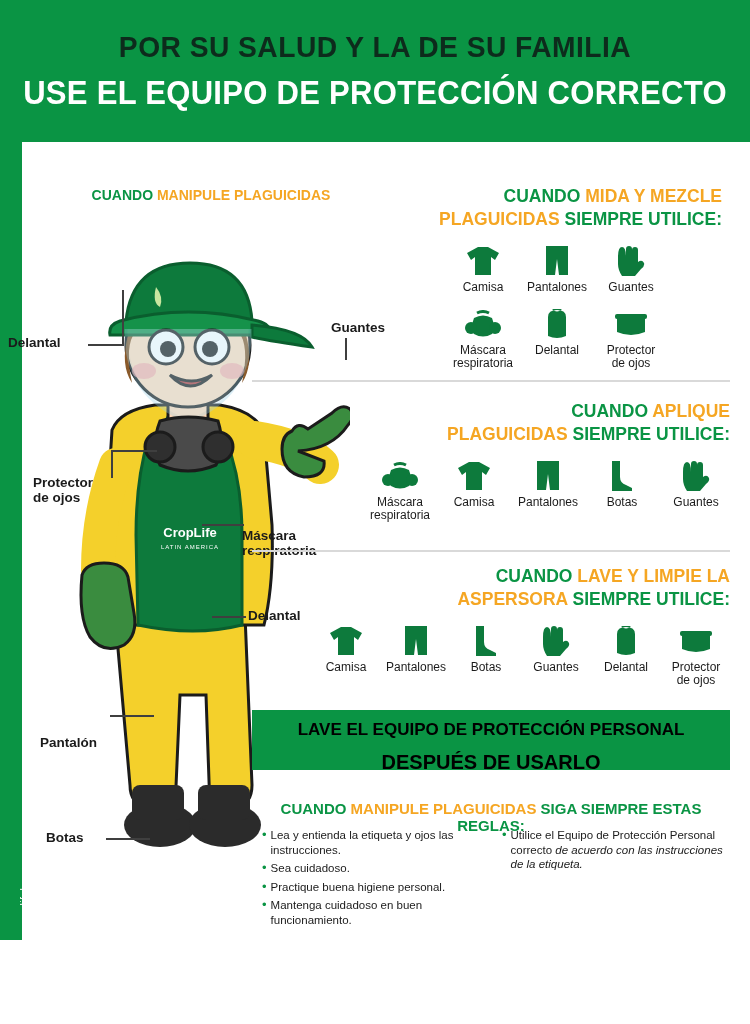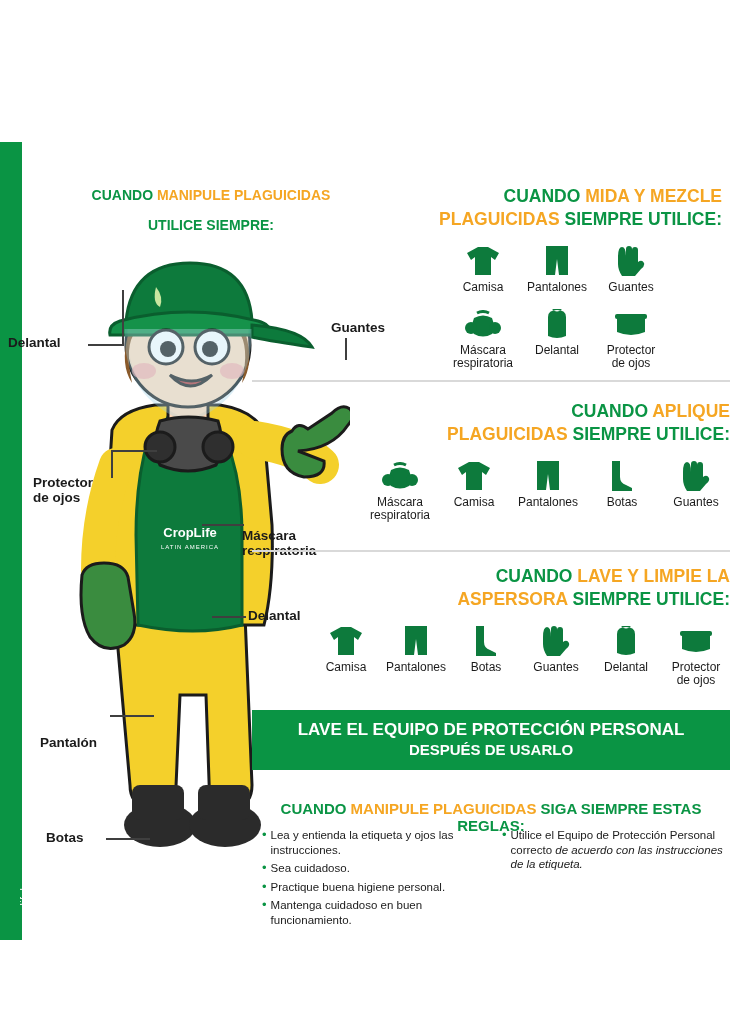--- a/index.html
+++ b/index.html
@@ -104,26 +104,26 @@
     margin-bottom: 4px;
   }
   .divider { position: absolute; height: 2px; background: #d9d9d9; }
 
   
   .band {
     position: absolute;
     left: 252px; top: 710px;
     width: 478px; height: 60px;
     background: #0a9444;
-    color: #ffffff;
+    color: #000000;
     text-align: center;
     padding-top: 10px;
   }
   .band-l1 { font-size: 17px; font-weight: bold; text-transform: uppercase; }
-  .band-l2 { font-size: 15px; font-weight: bold; text-transform: uppercase; margin-top: 1px; }
+  .band-l2 { font-size: 20px; font-weight: bold; text-transform: uppercase; margin-top: 11px; }
 
   
   .rules-title {
     position: absolute;
     left: 252px; top: 800px;
     width: 478px;
     text-align: center;
     font-size: 15px;
     font-weight: bold;
     color: #0a9444;
@@ -172,28 +172,31 @@
     text-align: center;
   }
 
   svg { display: block; }
 </style>
 </head>
 <body>
 
 <div class="page">
 
+  <div class="header">
+    <div class="header-line1">POR SU SALUD Y LA DE SU FAMILIA</div>
+    <div class="header-line2">USE EL EQUIPO DE PROTECCIÓN CORRECTO</div>
+  </div>
 
   <div class="left-bar">
     <div class="url-vert">www.croplifela.org</div>
   </div>
 
   <div class="left-head">
     <span class="hl-green">CUANDO </span><span class="hl-amber">MANIPULE PLAGUICIDAS</span><br>
-    <span class="hl-green">UTILICE SIEMPRE:</span>
   </div>
 
   <div class="char-wrap">
     <svg width="330" height="680" viewBox="0 0 330 680">
 
       <path d="M95 390 L225 390 L232 560 Q232 580 215 582 L190 584 L186 470 L160 470 L155 584 L128 582 Q110 580 110 560 Z" fill="#f4d02b" stroke="#1b1b1b" stroke-width="3"></path>
 
       <ellipse cx="140" cy="600" rx="36" ry="22" fill="#2b2b2b"></ellipse>
       <ellipse cx="205" cy="600" rx="36" ry="22" fill="#2b2b2b"></ellipse>
       <rect x="112" y="560" width="52" height="35" rx="8" fill="#2b2b2b"></rect>

